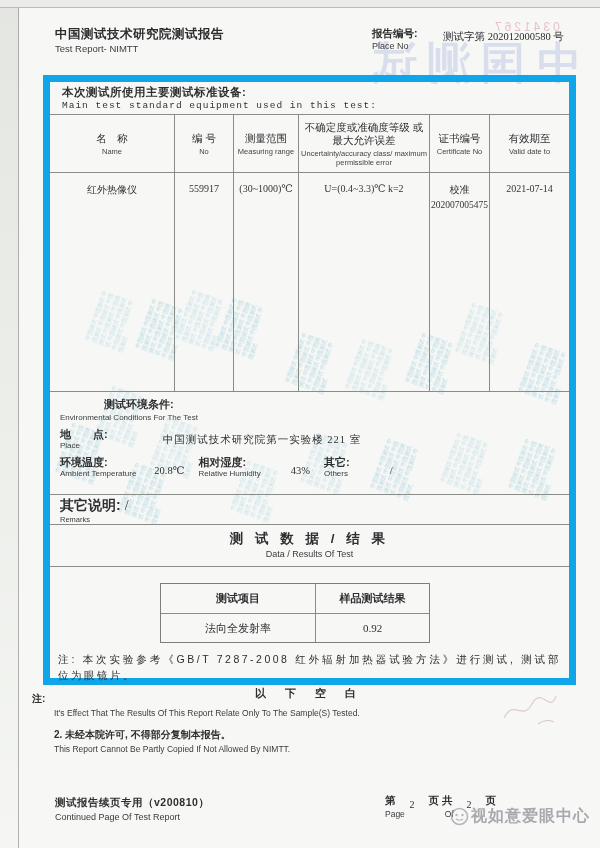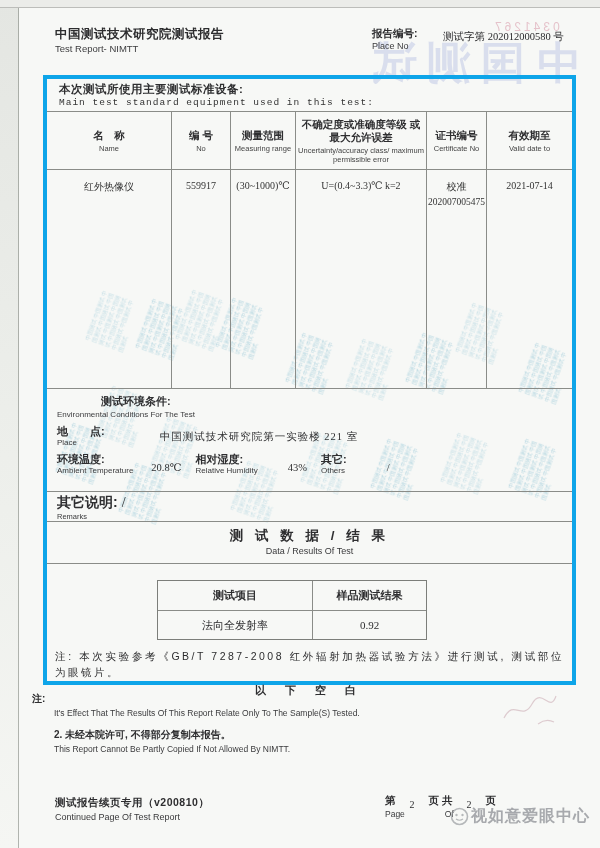--- a/index.html
+++ b/index.html
@@ -40,33 +40,33 @@
   
   .hdr-title-zh { position:absolute; left:55px; top:26px; font-size:12.5px; font-weight:bold; letter-spacing:.5px; color:#2c2c2e; }
   .hdr-title-en { position:absolute; left:55px; top:43px; font-size:9.5px; color:#3c3c3e; }
   .rno-label-zh { position:absolute; left:372px; top:27px; font-size:10.5px; font-weight:bold; }
   .rno-label-en { position:absolute; left:372px; top:41px; font-size:9px; color:#3c3c3e; }
   .rno-value { position:absolute; left:443px; top:30px; font-size:10.5px;
     font-family:"Liberation Serif","DejaVu Serif",serif; color:#2a2a2c; }
 
   
   .bigbox { position:absolute; left:43px; top:75px; width:533px; height:610px;
-    border:4px solid #0ea5e9; background:transparent; }
+    border:7px solid #0ea5e9; background:transparent; }
   .sec { border-bottom:1px solid #8a8c88; }
   .sec-equip-head { height:33px; padding:3px 12px 0; }
   .sec-equip-head .zh { font-size:11.5px; font-weight:bold; letter-spacing:.5px; }
   .sec-equip-head .en { font-size:9.5px; letter-spacing:1px; color:#333;
     font-family:"Liberation Mono","DejaVu Sans Mono",monospace; }
 
   .tgrid { display:grid; grid-template-columns:125px 59px 65px 131px 60px 1fr; }
   .tgrid > div { border-right:1px solid #8a8c88; }
   .tgrid > div:last-child { border-right:none; }
   .thead { height:58px; }
   .thead > div { display:flex; flex-direction:column; align-items:center; justify-content:center; text-align:center; padding:2px; }
-  .thead .zh { font-size:10.5px; font-weight:bold; line-height:13px;text-align:center; }
+  .thead .zh { font-size:10.5px; font-weight:normal; line-height:13px;text-align:center; }
   .thead .en { font-size:7.5px; color:#444; line-height:9px; margin-top:2px; }
   .tbody { height:219px; }
   .tbody > div { padding-top:10px; text-align:center;
     font-family:"Liberation Serif","DejaVu Serif",serif; font-size:10px; color:#333; }
   .cert2 { display:block; font-size:9.5px; margin-top:3px; }
 
   
   .sec-env { height:103px; padding:5px 10px 0; }
   .env-head-zh { font-size:11px; font-weight:bold;margin-left:44px; }
   .env-head-en { font-size:8px; color:#3b3b3d; margin-top:1px; }

